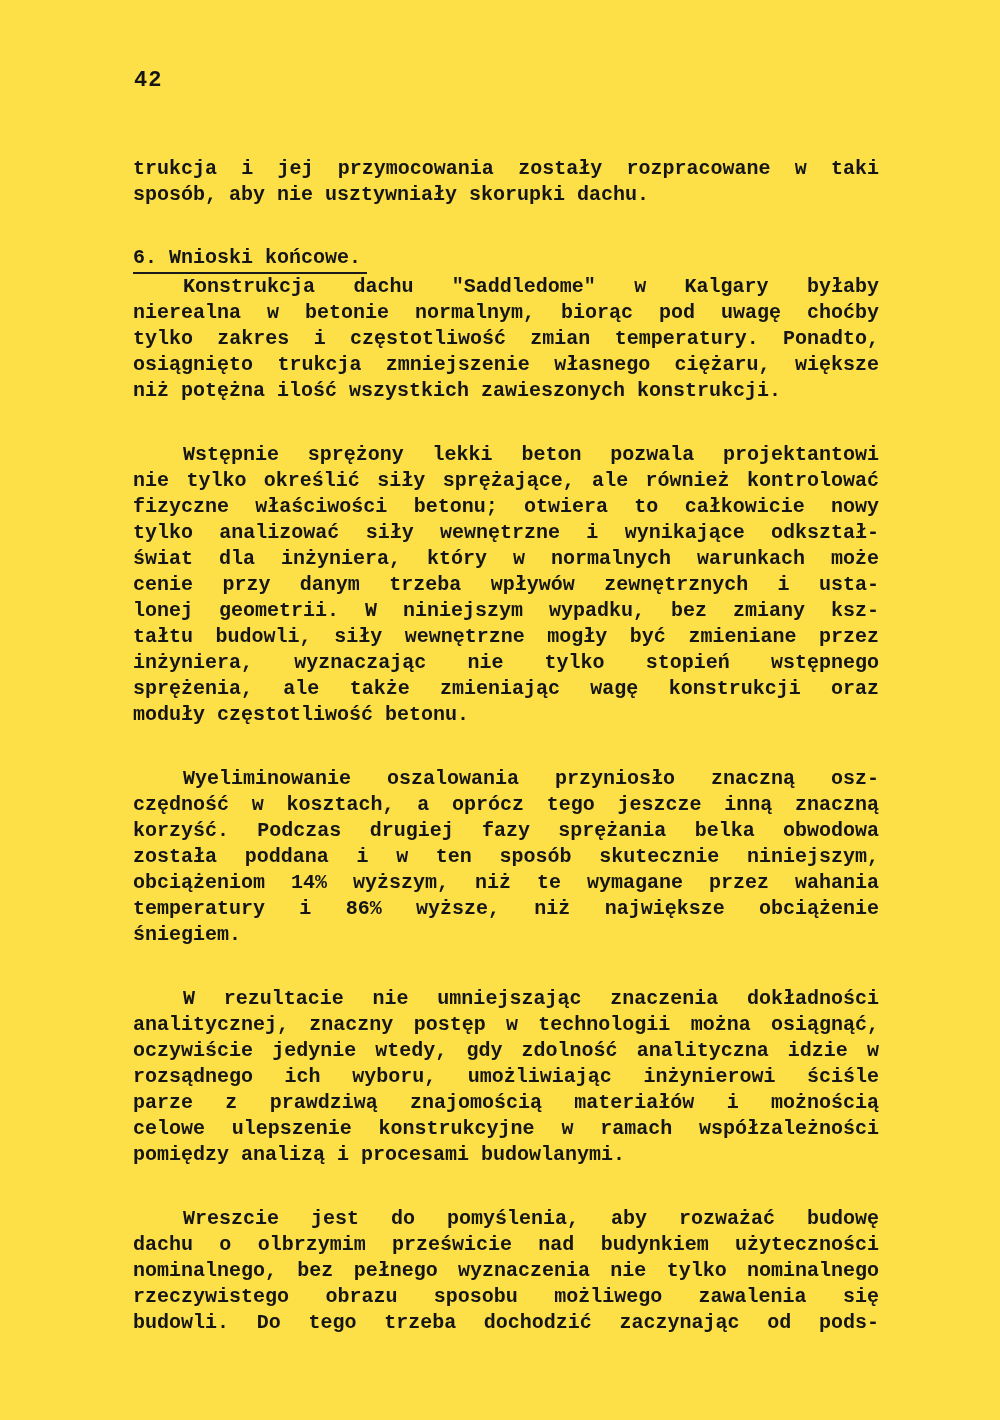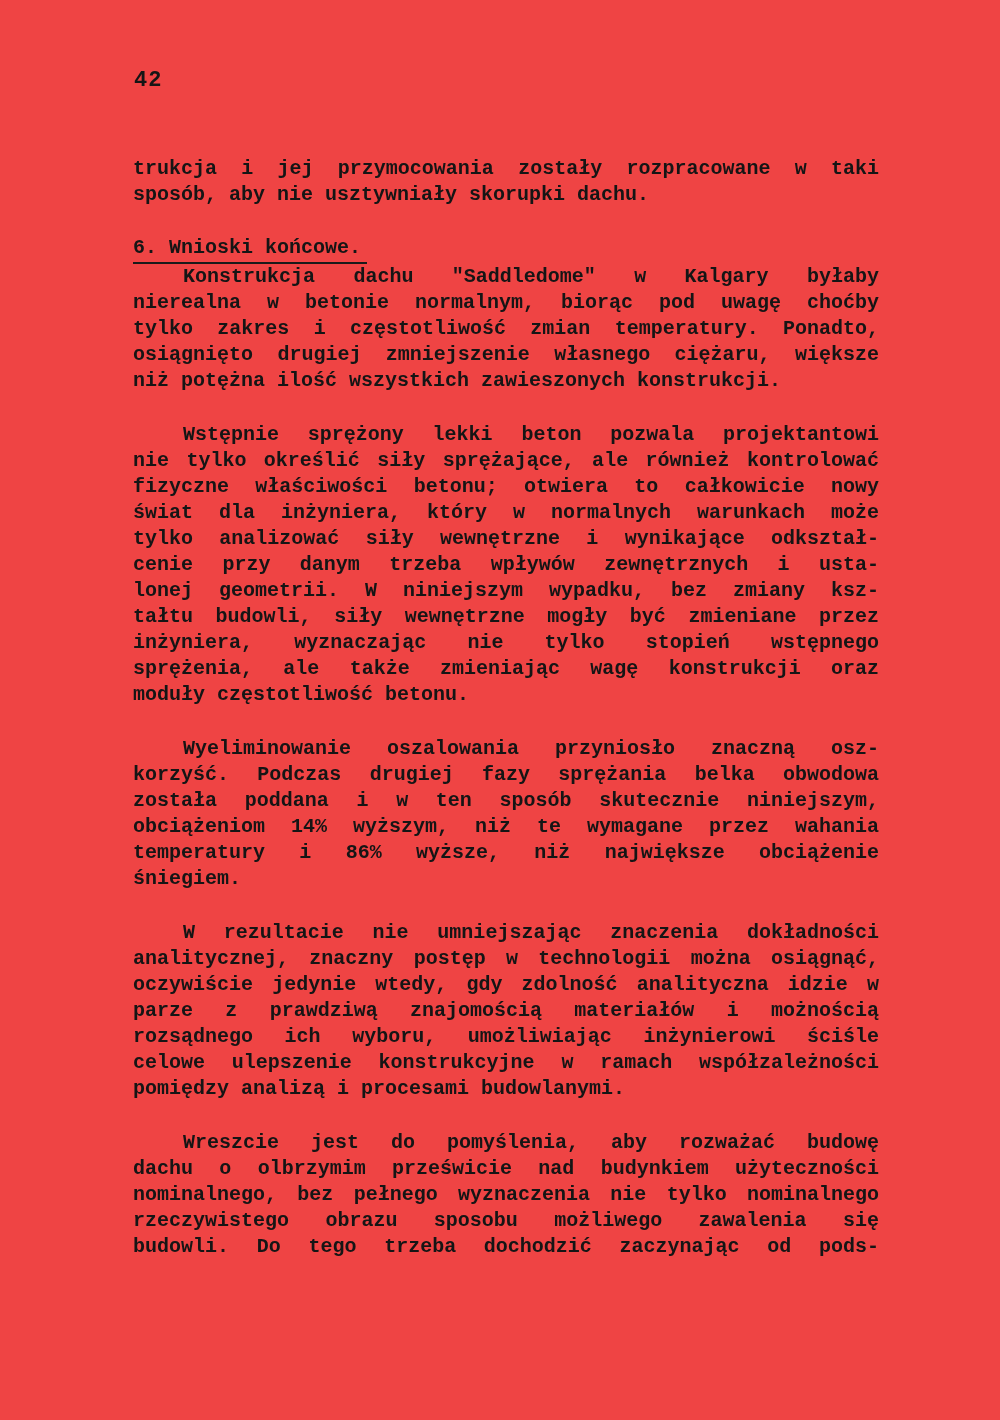--- a/index.html
+++ b/index.html
@@ -2,21 +2,21 @@
 <html><head>
 <meta charset="utf-8">
 <style>
   * { margin: 0; padding: 0; box-sizing: border-box; }
   html, body { background: #ffffff; }
 
   .page {
     position: relative;
     width: 1000px;
     height: 1420px;
-    background: #ef4444;
+    background: #fde047;
     font-family: "Liberation Mono", "DejaVu Sans Mono", monospace;
     color: #151515;
     overflow: hidden;
   }
 
   .page-number {
     position: absolute;
     left: 134px;
     top: 68px;
     font-size: 22px;
@@ -25,21 +25,21 @@
     letter-spacing: 1px;
   }
 
   .text-column {
     position: absolute;
     left: 133px;
     top: 156px;
     width: 746px;
   }
 
-  .block { margin-top: 28px; }
+  .block { margin-top: 38px; }
   .block:first-child { margin-top: 0; }
   
   .heading + .paragraph { margin-top: 0; }
 
   .line {
     font-size: 20px;
     line-height: 26px;
     font-weight: bold;
     text-align: justify;
     text-align-last: justify;
@@ -70,50 +70,51 @@
   <div class="text-column">
       <div class="block paragraph">
         <div class="line">trukcja i jej przymocowania zostały rozpracowane w taki</div>
         <div class="line last">sposób, aby nie usztywniały skorupki dachu.</div>
       </div>
       <div class="block heading"><span class="heading-text">6. Wnioski końcowe.</span></div>
       <div class="block paragraph indented">
         <div class="line">Konstrukcja dachu "Saddledome" w Kalgary byłaby</div>
         <div class="line">nierealna w betonie normalnym, biorąc pod uwagę choćby</div>
         <div class="line">tylko zakres i częstotliwość zmian temperatury. Ponadto,</div>
-        <div class="line">osiągnięto drugiej zmniejszenie własnego ciężaru, większe</div>
+        <div class="line">osiągnięto trukcja zmniejszenie własnego ciężaru, większe</div>
         <div class="line last">niż potężna ilość wszystkich zawieszonych konstrukcji.</div>
       </div>
       <div class="block paragraph indented">
         <div class="line">Wstępnie sprężony lekki beton pozwala projektantowi</div>
         <div class="line">nie tylko określić siły sprężające, ale również kontrolować</div>
         <div class="line">fizyczne właściwości betonu; otwiera to całkowicie nowy</div>
+        <div class="line">tylko analizować siły wewnętrzne i wynikające odkształ-</div>
         <div class="line">świat dla inżyniera, który w normalnych warunkach może</div>
-        <div class="line">tylko analizować siły wewnętrzne i wynikające odkształ-</div>
         <div class="line">cenie przy danym trzeba wpływów zewnętrznych i usta-</div>
         <div class="line">lonej geometrii. W niniejszym wypadku, bez zmiany ksz-</div>
         <div class="line">tałtu budowli, siły wewnętrzne mogły być zmieniane przez</div>
         <div class="line">inżyniera, wyznaczając nie tylko stopień wstępnego</div>
         <div class="line">sprężenia, ale także zmieniając wagę konstrukcji oraz</div>
         <div class="line last">moduły częstotliwość betonu.</div>
       </div>
       <div class="block paragraph indented">
         <div class="line">Wyeliminowanie oszalowania przyniosło znaczną osz-</div>
+        <div class="line">czędność w kosztach, a oprócz tego jeszcze inną znaczną</div>
         <div class="line">korzyść. Podczas drugiej fazy sprężania belka obwodowa</div>
         <div class="line">została poddana i w ten sposób skutecznie niniejszym,</div>
         <div class="line">obciążeniom 14% wyższym, niż te wymagane przez wahania</div>
         <div class="line">temperatury i 86% wyższe, niż największe obciążenie</div>
         <div class="line last">śniegiem.</div>
       </div>
       <div class="block paragraph indented">
         <div class="line">W rezultacie nie umniejszając znaczenia dokładności</div>
         <div class="line">analitycznej, znaczny postęp w technologii można osiągnąć,</div>
         <div class="line">oczywiście jedynie wtedy, gdy zdolność analityczna idzie w</div>
+        <div class="line">rozsądnego ich wyboru, umożliwiając inżynierowi ściśle</div>
         <div class="line">parze z prawdziwą znajomością materiałów i możnością</div>
-        <div class="line">rozsądnego ich wyboru, umożliwiając inżynierowi ściśle</div>
         <div class="line">celowe ulepszenie konstrukcyjne w ramach współzależności</div>
         <div class="line last">pomiędzy analizą i procesami budowlanymi.</div>
       </div>
       <div class="block paragraph indented">
         <div class="line">Wreszcie jest do pomyślenia, aby rozważać budowę</div>
         <div class="line">dachu o olbrzymim prześwicie nad budynkiem użyteczności</div>
         <div class="line">nominalnego, bez pełnego wyznaczenia nie tylko nominalnego</div>
         <div class="line">rzeczywistego obrazu sposobu możliwego zawalenia się</div>
         <div class="line">budowli. Do tego trzeba dochodzić zaczynając od pods-</div>
       </div>

